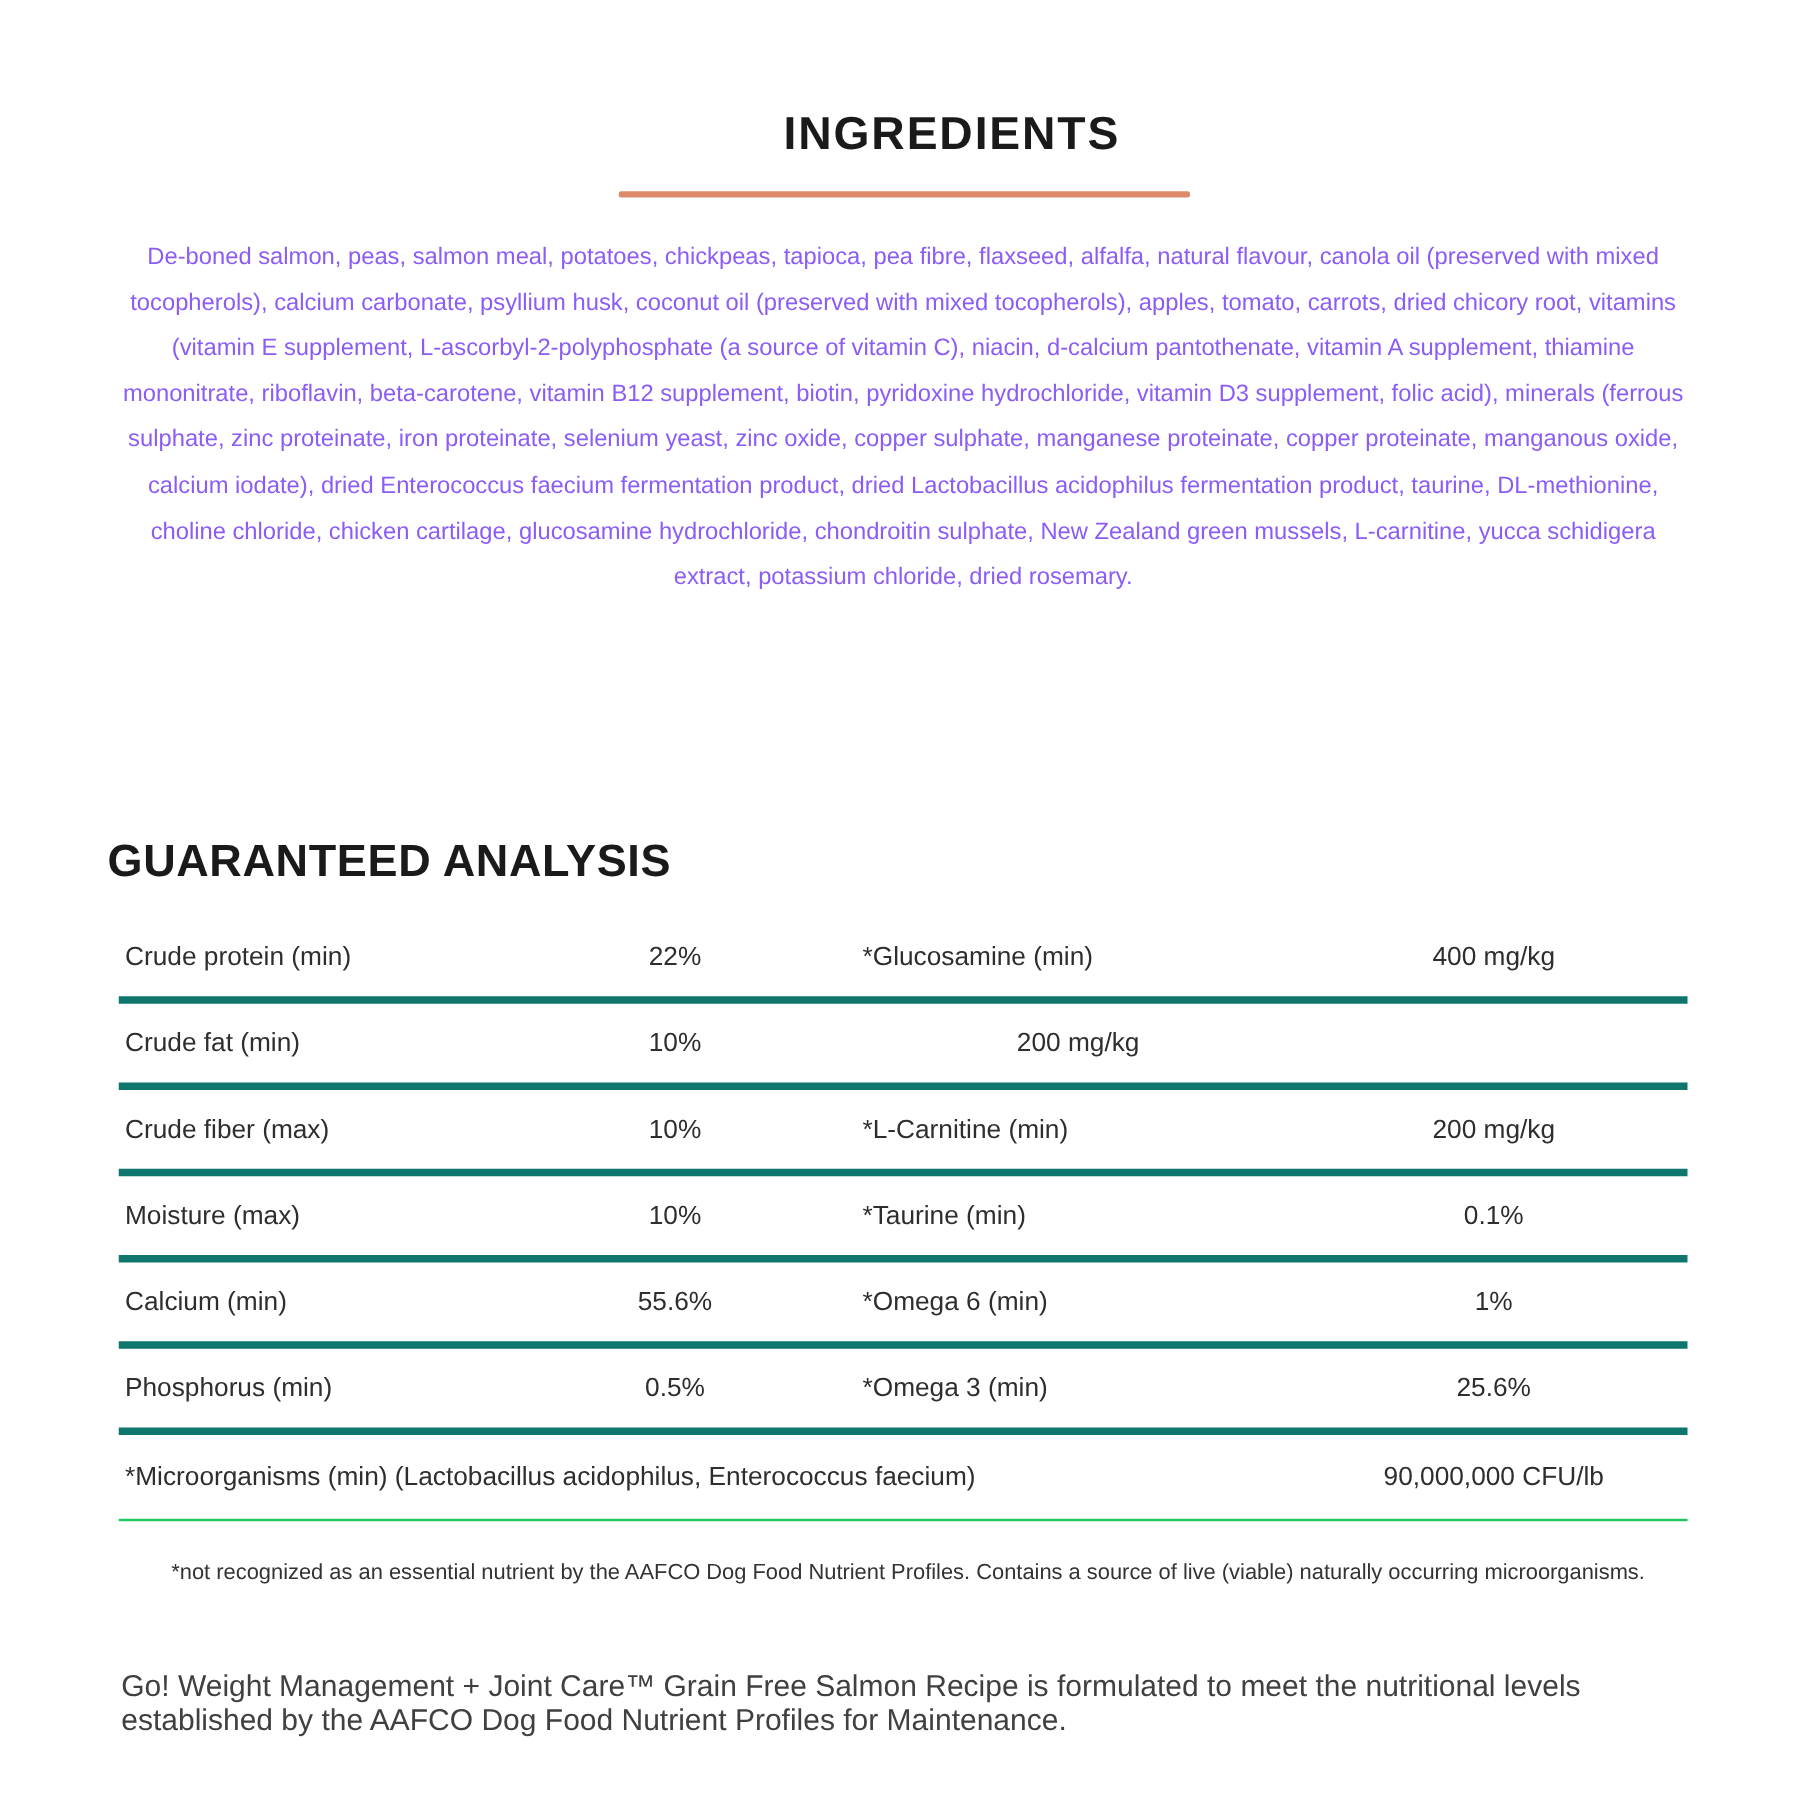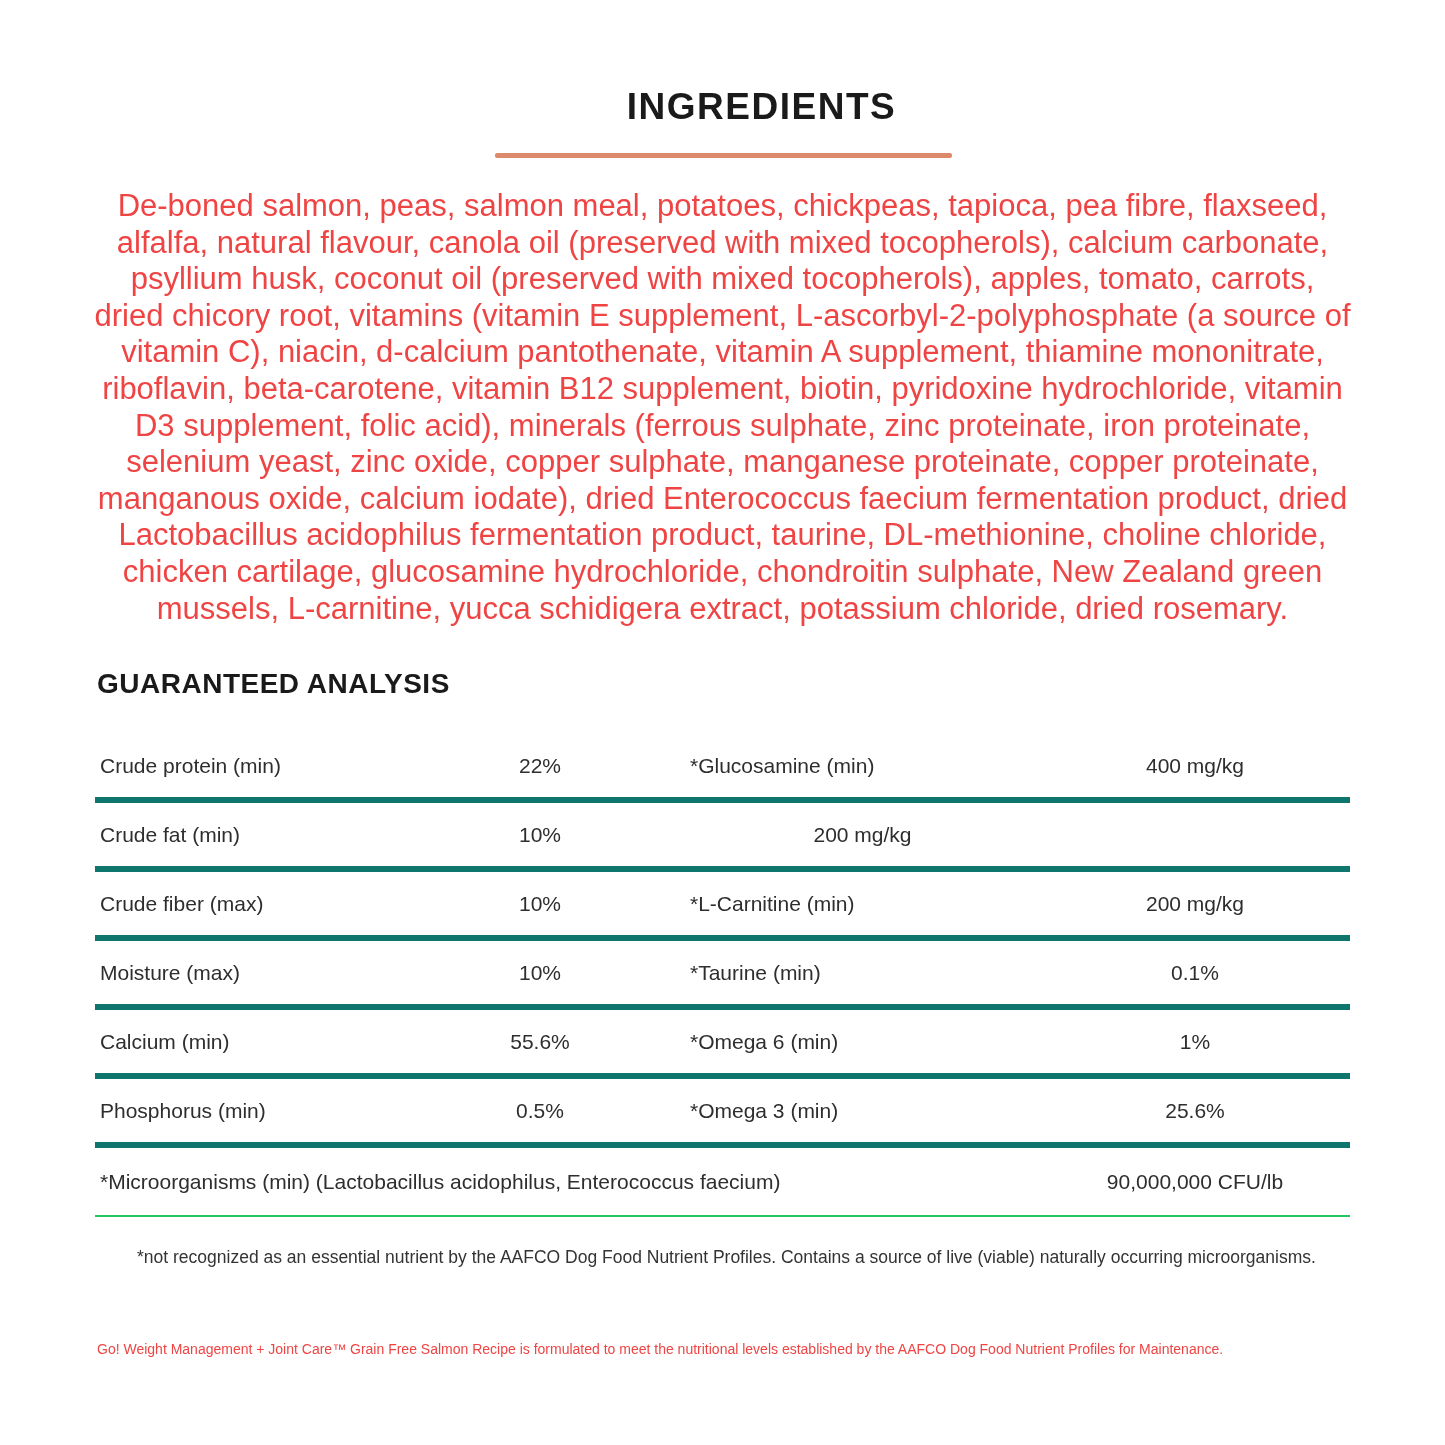--- a/index.html
+++ b/index.html
@@ -20,27 +20,27 @@
     margin-left: 39px;
   }
   .accent-divider {
     position: absolute; top: 153px; left: 495px;
     width: 457px; height: 5px; border-radius: 2px;
     background: #dd8a6b;
   }
   .ing-text {
     position: absolute; top: 188px; left: 92px; width: 1261px;
     text-align: center;
-    font-size: 31px; line-height: 36.6px;
-    color: #ef4444;
+    font-size: 19px; line-height: 36.6px;
+    color: #8b5cf6;
   }
 
   .ga-title {
-    position: absolute; top: 668px; left: 97px;
-    font-size: 28px; font-weight: bold; letter-spacing: 0.5px;
+    position: absolute; top: 668px; left: 86px;
+    font-size: 36px; font-weight: bold; letter-spacing: 0.5px;
     color: #1a1a1a;
   }
 
   .ga-table {
     position: absolute; top: 734px; left: 95px; width: 1255px;
     font-size: 21px; color: #2e2e2e;
   }
   .ga-row {
     display: grid;
     grid-template-columns: 300px 290px 355px 310px;
@@ -57,21 +57,21 @@
   }
   .cell-label { padding-left: 5px; }
   .cell-value { text-align: center; }
 
   .footnote {
     position: absolute; top: 1245px; left: 97px; width: 1260px;
     font-size: 17.5px; line-height: 24px; color: #333333; margin-left: 40px;
   }
   .aafco-statement {
     position: absolute; top: 1336px; left: 97px; width: 1250px;
-    font-size: 14px; line-height: 27px; color: #ef4444;
+    font-size: 24px; line-height: 27px; color: #404040;
   }
 </style>
 </head>
 <body>
 
 <div class="page">
 
   <h1 class="ing-title">INGREDIENTS</h1>
 
   <div class="accent-divider"></div>

